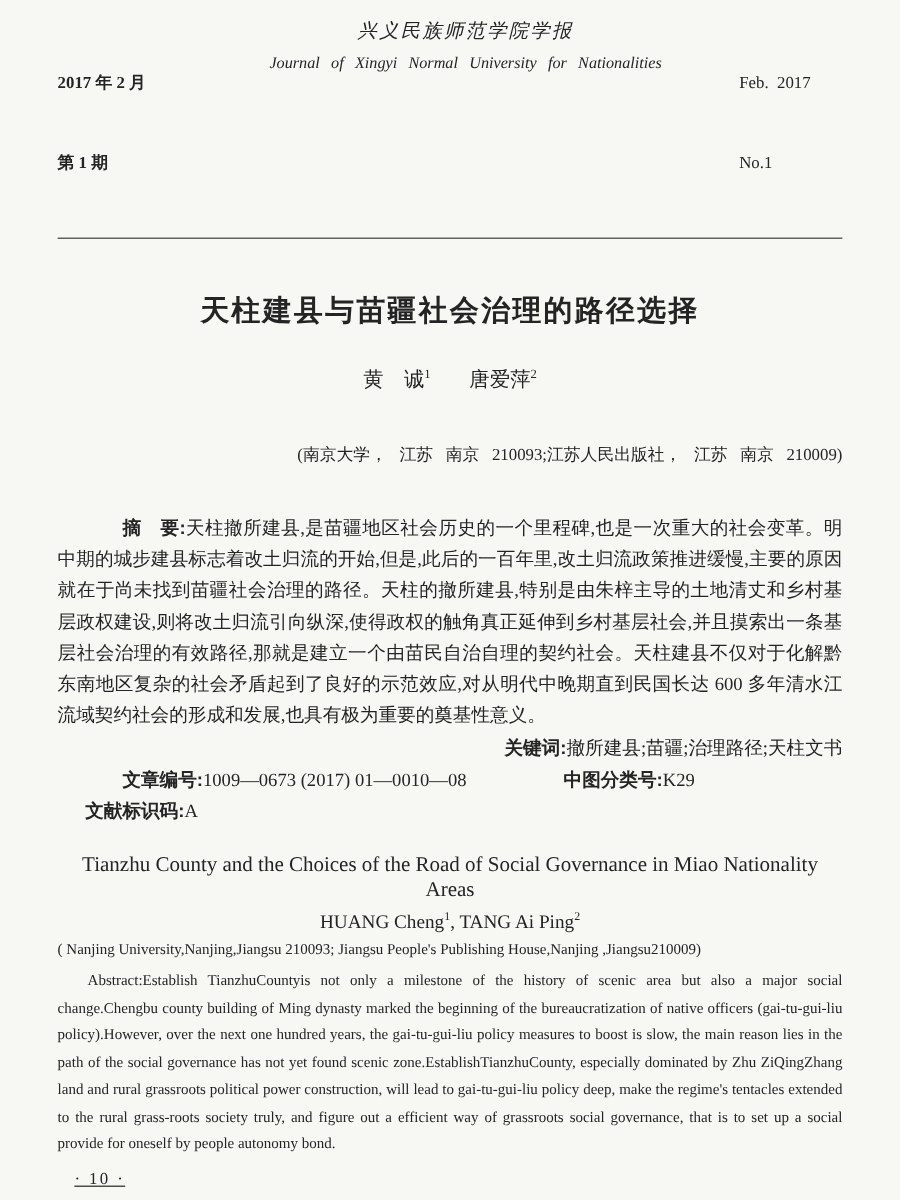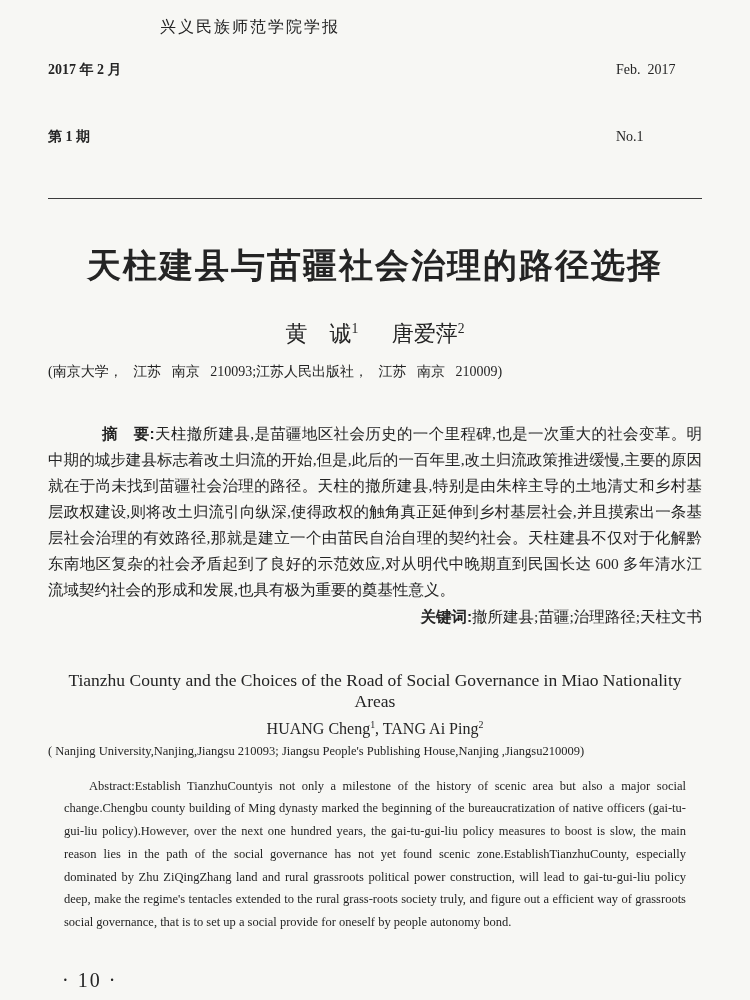--- a/index.html
+++ b/index.html
@@ -9,65 +9,66 @@
     background:#f7f7f4;
     color:#242424;
     font-family:"Liberation Serif", serif;
     box-sizing:border-box;
     padding:14px 48px 0 48px;
     overflow:hidden;
   }
   
   .jheader{display:flex;align-items:flex-start;font-size:14px;line-height:1.6;}
   .jh-left{width:112px;white-space:pre-wrap;font-weight:bold;}
-  .jh-center{flex:1;text-align:left;}
+  .jh-center{flex:1;text-align:center;font-style:italic;}
   .jh-center .cn{font-size:16px;letter-spacing:2px;font-family:"Liberation Sans",sans-serif;}
   .jh-center .en{font-size:13.5px;word-spacing:6px;margin-top:2px;}
   .jh-right{width:86px;text-align:left;white-space:pre-wrap;}
   .jh-rule{border:none;border-top:1.6px solid #3c3c3c;margin:5px 0 0 0;}
   
   .title-cn{
     margin-top:44px;text-align:center;
     font-family:"Liberation Sans",sans-serif;
-    font-weight:bold;font-size:34px;letter-spacing:2px;
+    font-weight:bold;font-size:24px;letter-spacing:2px;
   }
-  .authors-cn{margin-top:30px;text-align:center;font-size:22px;}
+  .authors-cn{margin-top:30px;text-align:center;font-size:17px;}
   .authors-cn .a{margin:0 14px;white-space:pre-wrap;}
   sup{font-size:0.62em;}
-  .affil-cn{margin-top:14px;text-align:left;font-size:14px;white-space:pre-wrap;}
+  .affil-cn{margin-top:42px;text-align:right;font-size:14px;white-space:pre-wrap;}
   
   .abs-cn{margin-top:40px;font-size:15.5px;line-height:1.68;text-align:justify;}
   .lbl{font-family:"Liberation Sans",sans-serif;font-weight:bold;margin-left:23px;}
   .abs-cn p{margin:0;}
   .abs-cn .first{text-indent:2em;}
   .kw-line{margin-top:1px;font-size:15.5px;line-height:1.68;text-indent:2em;text-align:right;}
   .id-line{margin-top:1px;font-size:15.5px;line-height:1.68;text-indent:2em;}
   .id-line .seg{margin-right:54px;white-space:nowrap;}
   .id-line .seg:last-child{margin-right:0;}
   
-  .title-en{margin-top:40px;text-align:center;font-size:17.5px;}
+  .title-en{margin-top:20px;text-align:center;font-size:17.5px;}
   .authors-en{margin-top:7px;text-align:center;font-size:16px;}
   .affil-en{margin-top:5px;text-align:left;font-size:12.5px;}
   .abs-en{margin-top:7px;font-size:12.5px;line-height:1.82;text-align:justify;}
-  .abs-en p{margin:16px;text-indent:2em;}
+  .abs-en p{margin:0;text-indent:2em;}
   .kw-en{margin-top:0;font-size:12.5px;line-height:1.82;text-indent:2em;}
-  .pageno{position:absolute;left:62px;bottom:8px;font-size:20px;letter-spacing:2px;}
+  .pageno{position:absolute;left:62px;bottom:8px;font-size:14px;letter-spacing:2px;text-decoration:underline;}
 </style>
 </head>
 <body>
 
 <div class="page">
 
   <div class="jheader">
     <div class="jh-left">
       <div>2017 年 2 月</div>
       <div>第 1 期</div>
     </div>
     <div class="jh-center">
       <div class="cn">兴义民族师范学院学报</div>
+      <div class="en">Journal of Xingyi Normal University for Nationalities</div>
     </div>
     <div class="jh-right">
       <div>Feb.  2017</div>
       <div>No.1</div>
     </div>
   </div>
   <hr class="jh-rule">
 
   <div class="title-cn">天柱建县与苗疆社会治理的路径选择</div>
 
@@ -79,20 +80,25 @@
   <div class="affil-cn">(南京大学，   江苏   南京   210093;江苏人民出版社，   江苏   南京   210009)</div>
 
   <div class="abs-cn">
     <p class="first"><span class="lbl">摘　要:</span><span>天柱撤所建县,是苗疆地区社会历史的一个里程碑,也是一次重大的社会变革。明中期的城步建县标志着改土归流的开始,但是,此后的一百年里,改土归流政策推进缓慢,主要的原因就在于尚未找到苗疆社会治理的路径。天柱的撤所建县,特别是由朱梓主导的土地清丈和乡村基层政权建设,则将改土归流引向纵深,使得政权的触角真正延伸到乡村基层社会,并且摸索出一条基层社会治理的有效路径,那就是建立一个由苗民自治自理的契约社会。天柱建县不仅对于化解黔东南地区复杂的社会矛盾起到了良好的示范效应,对从明代中晚期直到民国长达 600 多年清水江流域契约社会的形成和发展,也具有极为重要的奠基性意义。</span></p>
   </div>
 
   <div class="kw-line">
     <span class="lbl">关键词:</span><span>撤所建县;苗疆;治理路径;天柱文书</span>
   </div>
 
+  <div class="id-line">
+    <span class="seg"><span class="lbl">文章编号:</span><span>1009—0673 (2017) 01—0010—08</span></span>
+    <span class="seg"><span class="lbl">中图分类号:</span><span>K29</span></span>
+    <span class="seg"><span class="lbl">文献标识码:</span><span>A</span></span>
+  </div>
 
   <div class="title-en">Tianzhu County and the Choices of the Road of Social Governance in Miao Nationality Areas</div>
 
   <div class="authors-en">
     <span>HUANG Cheng</span><sup>1</sup><span>, TANG Ai Ping</span><sup>2</sup>
   </div>
 
   <div class="affil-en">( Nanjing University,Nanjing,Jiangsu 210093; Jiangsu People's Publishing House,Nanjing ,Jiangsu210009)</div>
 
   <div class="abs-en">

